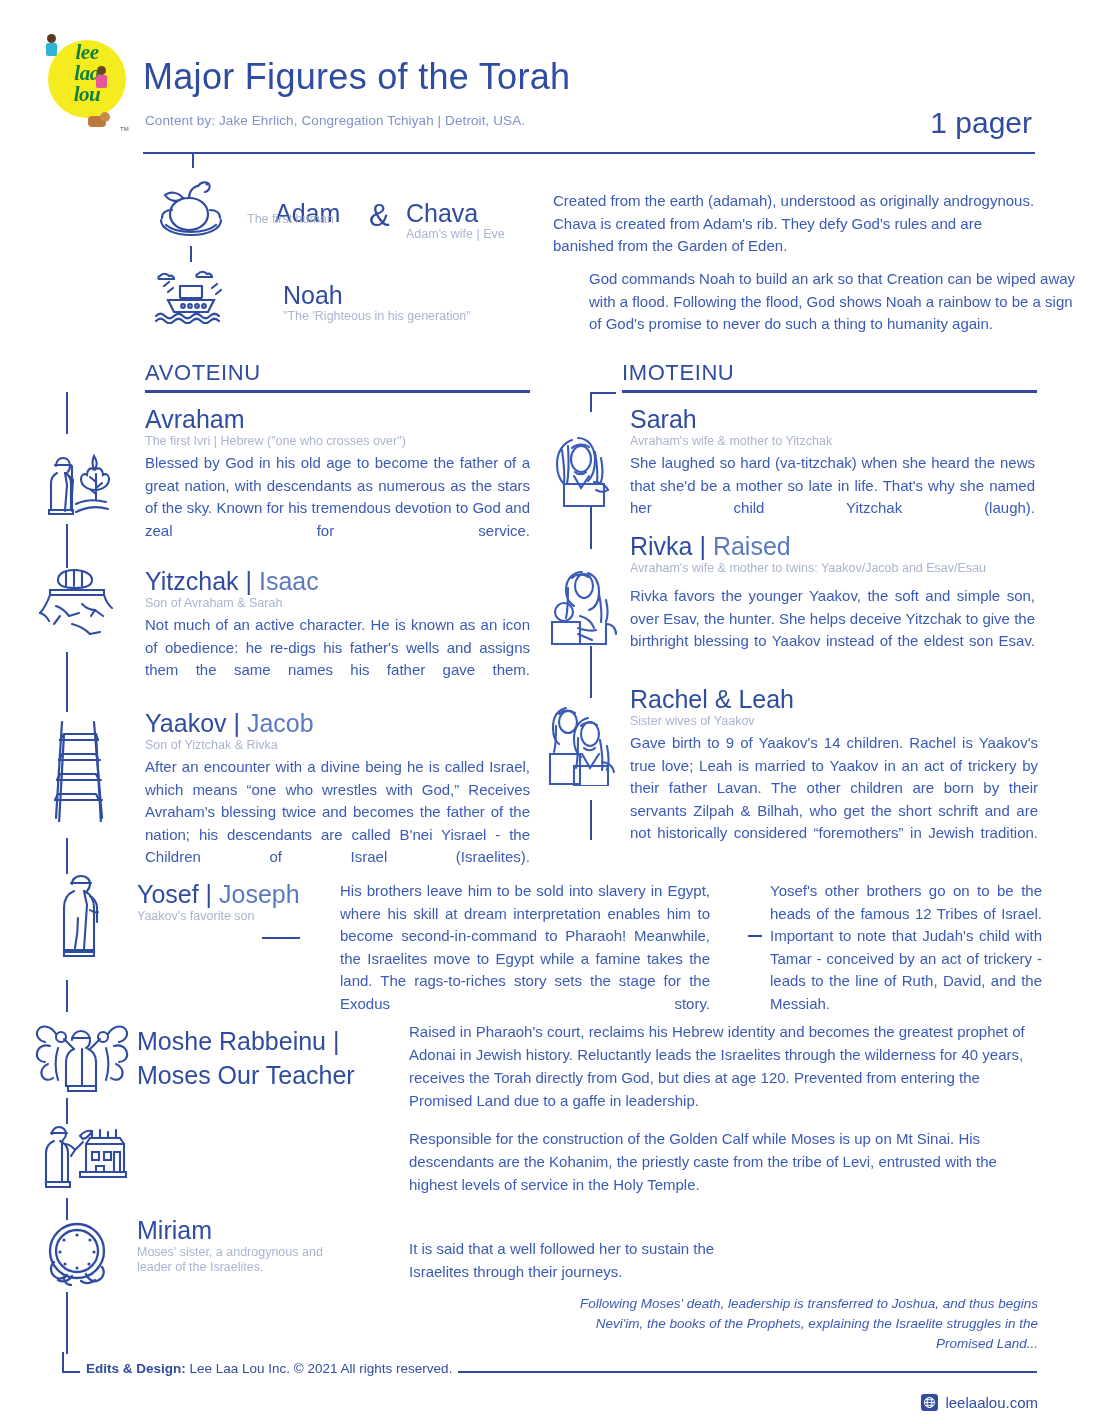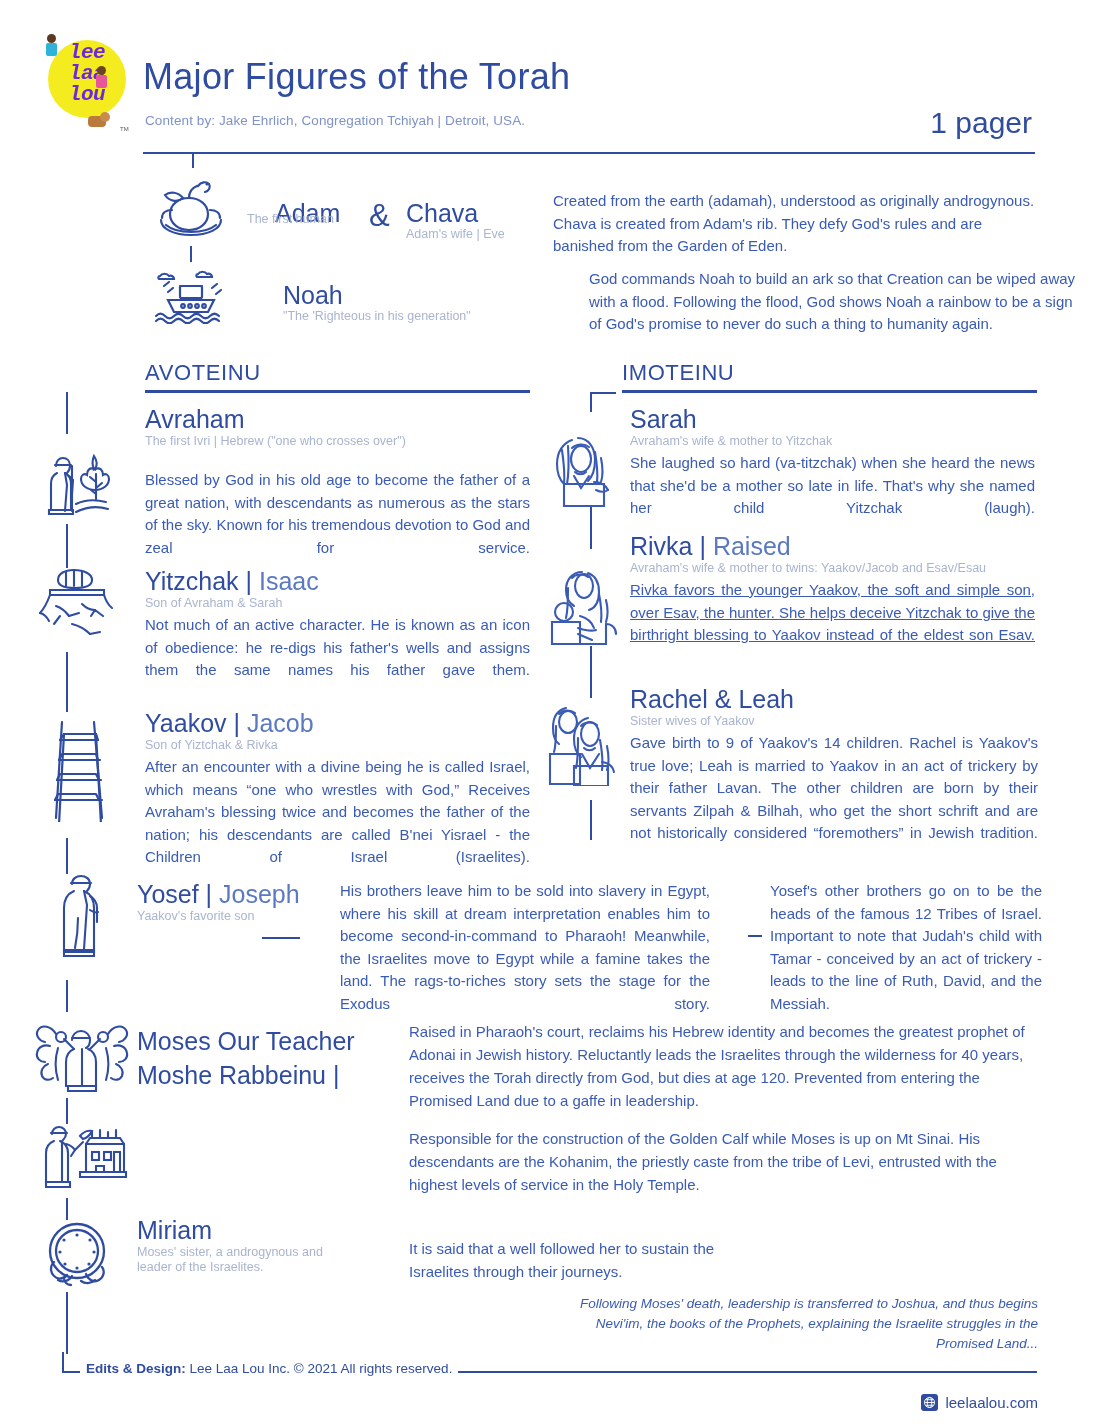--- a/index.html
+++ b/index.html
@@ -16,23 +16,23 @@
   
   .header { position: absolute; left: 0; top: 0; width: 1100px; height: 160px; }
   .logo-wrap { position: absolute; left: 36px; top: 30px; width: 96px; height: 110px; }
   .logo-circle {
     position: absolute; left: 12px; top: 10px;
     width: 78px; height: 78px; border-radius: 50%;
     background: #f5ec20;
   }
   .logo-text {
     position: absolute; left: 14px; top: 12px; width: 74px;
-    font-family: Liberation Mono, monospace;
+    font-family: Liberation Serif, serif;
     font-weight: bold; font-style: italic;
-    color: #6d28d9; font-size: 21px; line-height: 21px;
+    color: #15803d; font-size: 21px; line-height: 21px;
     letter-spacing: -0.5px;
     text-align: center;
   }
   .logo-kid {
     position: absolute; width: 15px; height: 26px; background: transparent;
   }
   .logo-kid .head { width: 9px; height: 9px; border-radius: 50%; background: #5a3a21; margin: 0 auto; }
   .logo-kid .body { width: 11px; height: 13px; background: #2fb3d9; margin: 0 auto; border-radius: 2px; }
   .logo-kid.k2 .head { background: #6b4423; }
   .logo-kid.k2 .body { background: #e8559a; }
@@ -235,21 +235,21 @@
       <path d="M60 34l-6-5M60 40l6-5M60 46l-5-4"></path>
       <path d="M40 56c8-4 18-5 30-2"></path>
       <path d="M40 64c10-5 22-6 32-3"></path>
     </svg>
   </div>
   <div style="position:absolute;left:145px;top:404px;">
     <div class="name">
       <span>Avraham</span><span class="alt"></span>
     </div>
     <div class="sub">The first Ivri | Hebrew ("one who crosses over")</div>
-    <div class="body-txt just" style="width:385px;margin-top:20px;">Blessed by God in his old age to become the father of a great nation, with descendants as numerous as the stars of the sky. Known for his tremendous devotion to God and zeal for service.</div>
+    <div class="body-txt just" style="width:385px;margin-top:3px;">Blessed by God in his old age to become the father of a great nation, with descendants as numerous as the stars of the sky. Known for his tremendous devotion to God and zeal for service.</div>
   </div>
 
   <div class="icon" style="left:36px;top:564px;">
     <svg width="88" height="80" viewBox="0 0 88 80" fill="none" stroke="#2f4ca0" stroke-width="2.1" stroke-linecap="round">
       <path d="M22 16c0-6 6-10 16-10s18 4 18 10c0 5-6 8-17 8s-17-3-17-8z"></path>
       <path d="M30 8v14M38 7v15M46 8v14"></path>
       <path d="M14 26h54v5H14z"></path>
       <path d="M14 31c-3 8-6 14-10 18"></path>
       <path d="M4 49c4 1 7 4 9 8"></path>
       <path d="M68 31c2 6 4 10 8 13"></path>
@@ -330,21 +330,21 @@
       <path d="M30 78h32V58"></path>
       <path d="M62 58c6 0 10 4 10 10"></path>
       <path d="M34 68l14 6"></path>
     </svg>
   </div>
   <div style="position:absolute;left:630px;top:531px;">
     <div class="name">
       <span>Rivka | </span><span class="alt">Raised</span>
     </div>
     <div class="sub">Avraham's wife &amp; mother to twins: Yaakov/Jacob and Esav/Esau</div>
-    <div class="body-txt just" style="width:405px;margin-top:3px;text-decoration:underline;">Rivka favors the younger Yaakov, the soft and simple son, over Esav, the hunter. She helps deceive Yitzchak to give the birthright blessing to Yaakov instead of the eldest son Esav.</div>
+    <div class="body-txt just" style="width:405px;margin-top:9px;">Rivka favors the younger Yaakov, the soft and simple son, over Esav, the hunter. She helps deceive Yitzchak to give the birthright blessing to Yaakov instead of the eldest son Esav.</div>
   </div>
 
   <div class="icon" style="left:544px;top:700px;">
     <svg width="80" height="86" viewBox="0 0 80 86" fill="none" stroke="#3a5bb5" stroke-width="2.1" stroke-linecap="round">
       <path d="M22 8c-9 2-13 10-13 20 0 8 2 13 6 16"></path>
       <ellipse cx="24" cy="22" rx="9" ry="11"></ellipse>
       <path d="M15 14c3-4 11-5 16-1"></path>
       <path d="M12 26c0 11 0 20-2 26"></path>
       <path d="M6 54h30v30H6z"></path>
       <path d="M44 18c-9 2-14 10-14 21 0 9 3 15 7 18"></path>
@@ -405,22 +405,22 @@
       <path d="M16 28c-6-2-12 1-13 7-1 5 3 9 8 9"></path>
       <path d="M80 28c6-2 12 1 13 7 1 5-3 9-8 9"></path>
       <path d="M14 46c-5 2-8 7-6 12 2 4 7 5 11 2"></path>
       <path d="M82 46c5 2 8 7 6 12-2 4-7 5-11 2"></path>
       <path d="M24 30c-3 10-3 22 0 32"></path>
       <path d="M72 30c3 10 3 22 0 32"></path>
       <path d="M34 68h28v5H34z"></path>
     </svg>
   </div>
   <div style="position:absolute;left:137px;top:1024px;">
+    <div class="name" style="line-height:34px;">Moshe Rabbeinu |</div>
     <div class="name" style="line-height:34px;">Moses Our Teacher</div>
-    <div class="name" style="line-height:34px;">Moshe Rabbeinu |</div>
   </div>
   <div class="body-txt" style="position:absolute;left:409px;top:1020px;width:632px;line-height:23px;">Raised in Pharaoh's court, reclaims his Hebrew identity and becomes the greatest prophet of Adonai in Jewish history. Reluctantly leads the Israelites through the wilderness for 40 years, receives the Torah directly from God, but dies at age 120. Prevented from entering the Promised Land due to a gaffe in leadership.</div>
 
   <div class="icon" style="left:36px;top:1122px;">
     <svg width="92" height="70" viewBox="0 0 92 70" fill="none" stroke="#2f4ca0" stroke-width="2.1" stroke-linecap="round">
       <path d="M16 12c0-4 3-7 7-7s7 3 7 7c0 3-2 5-3 6"></path>
       <path d="M15 11h16"></path>
       <path d="M18 19c-5 2-8 6-8 12v29h22V31c0-6-3-10-8-12"></path>
       <path d="M26 19v41"></path>
       <path d="M30 22c4 1 7 3 9 6"></path>

